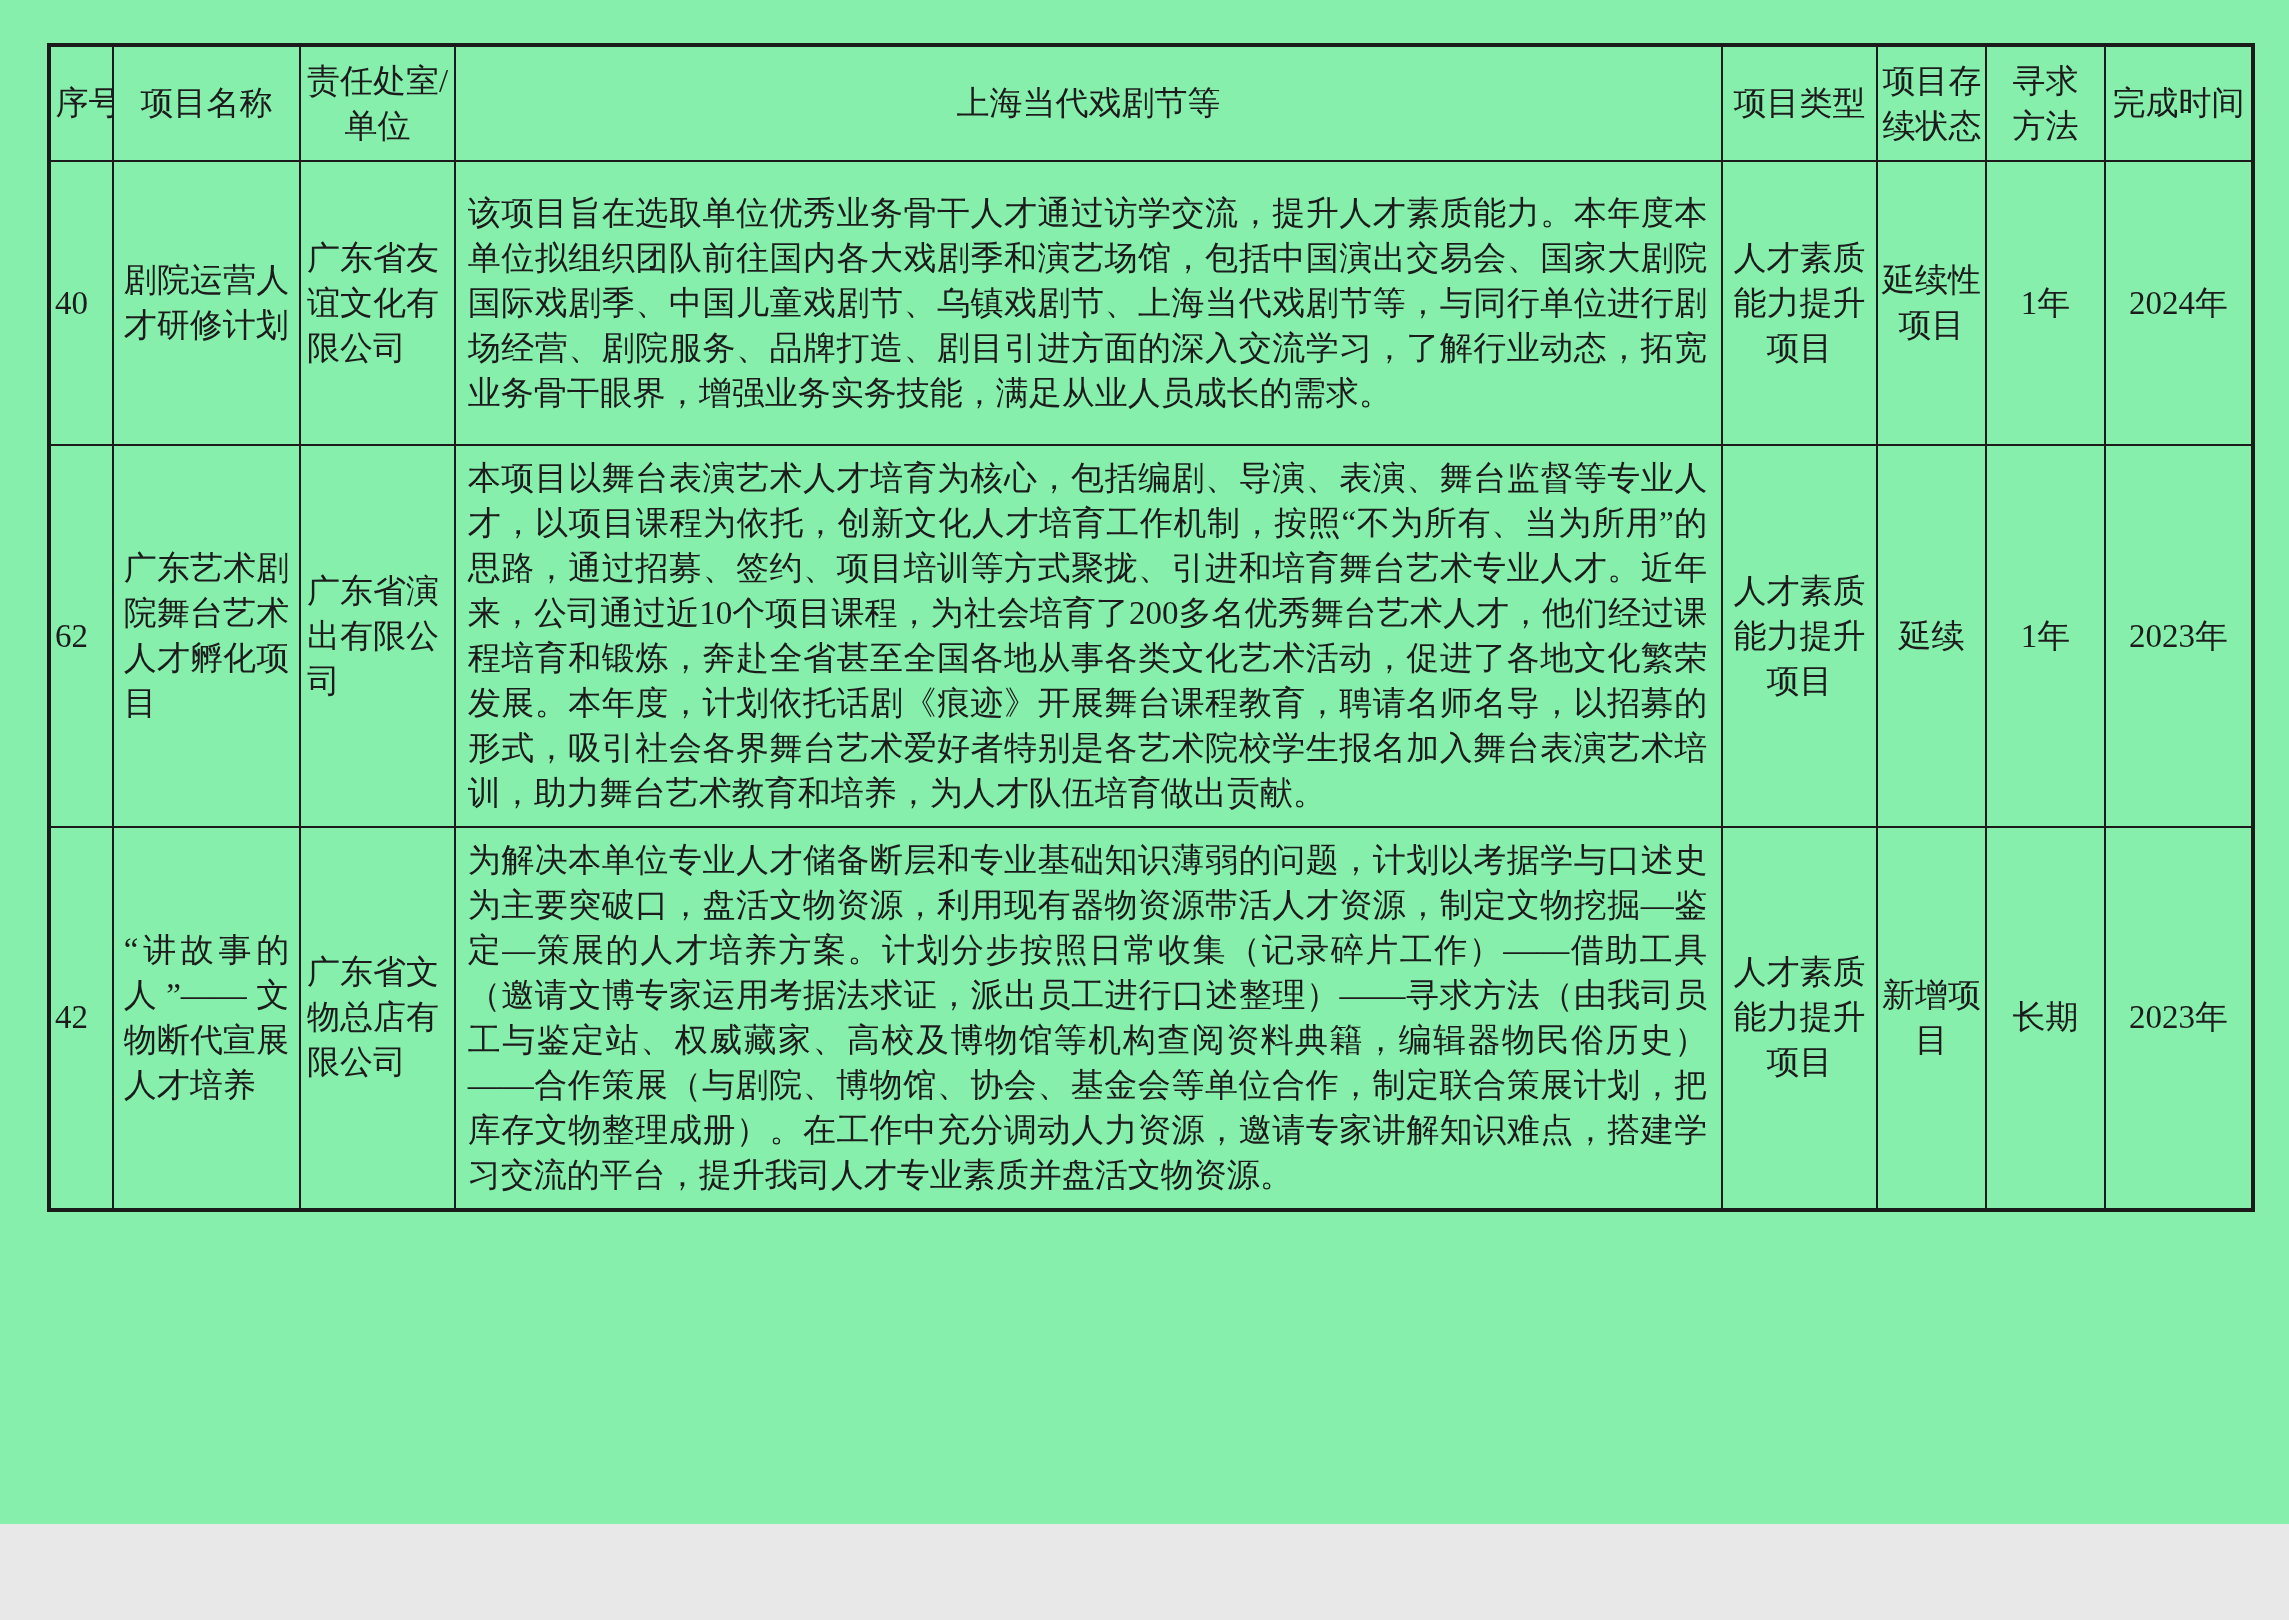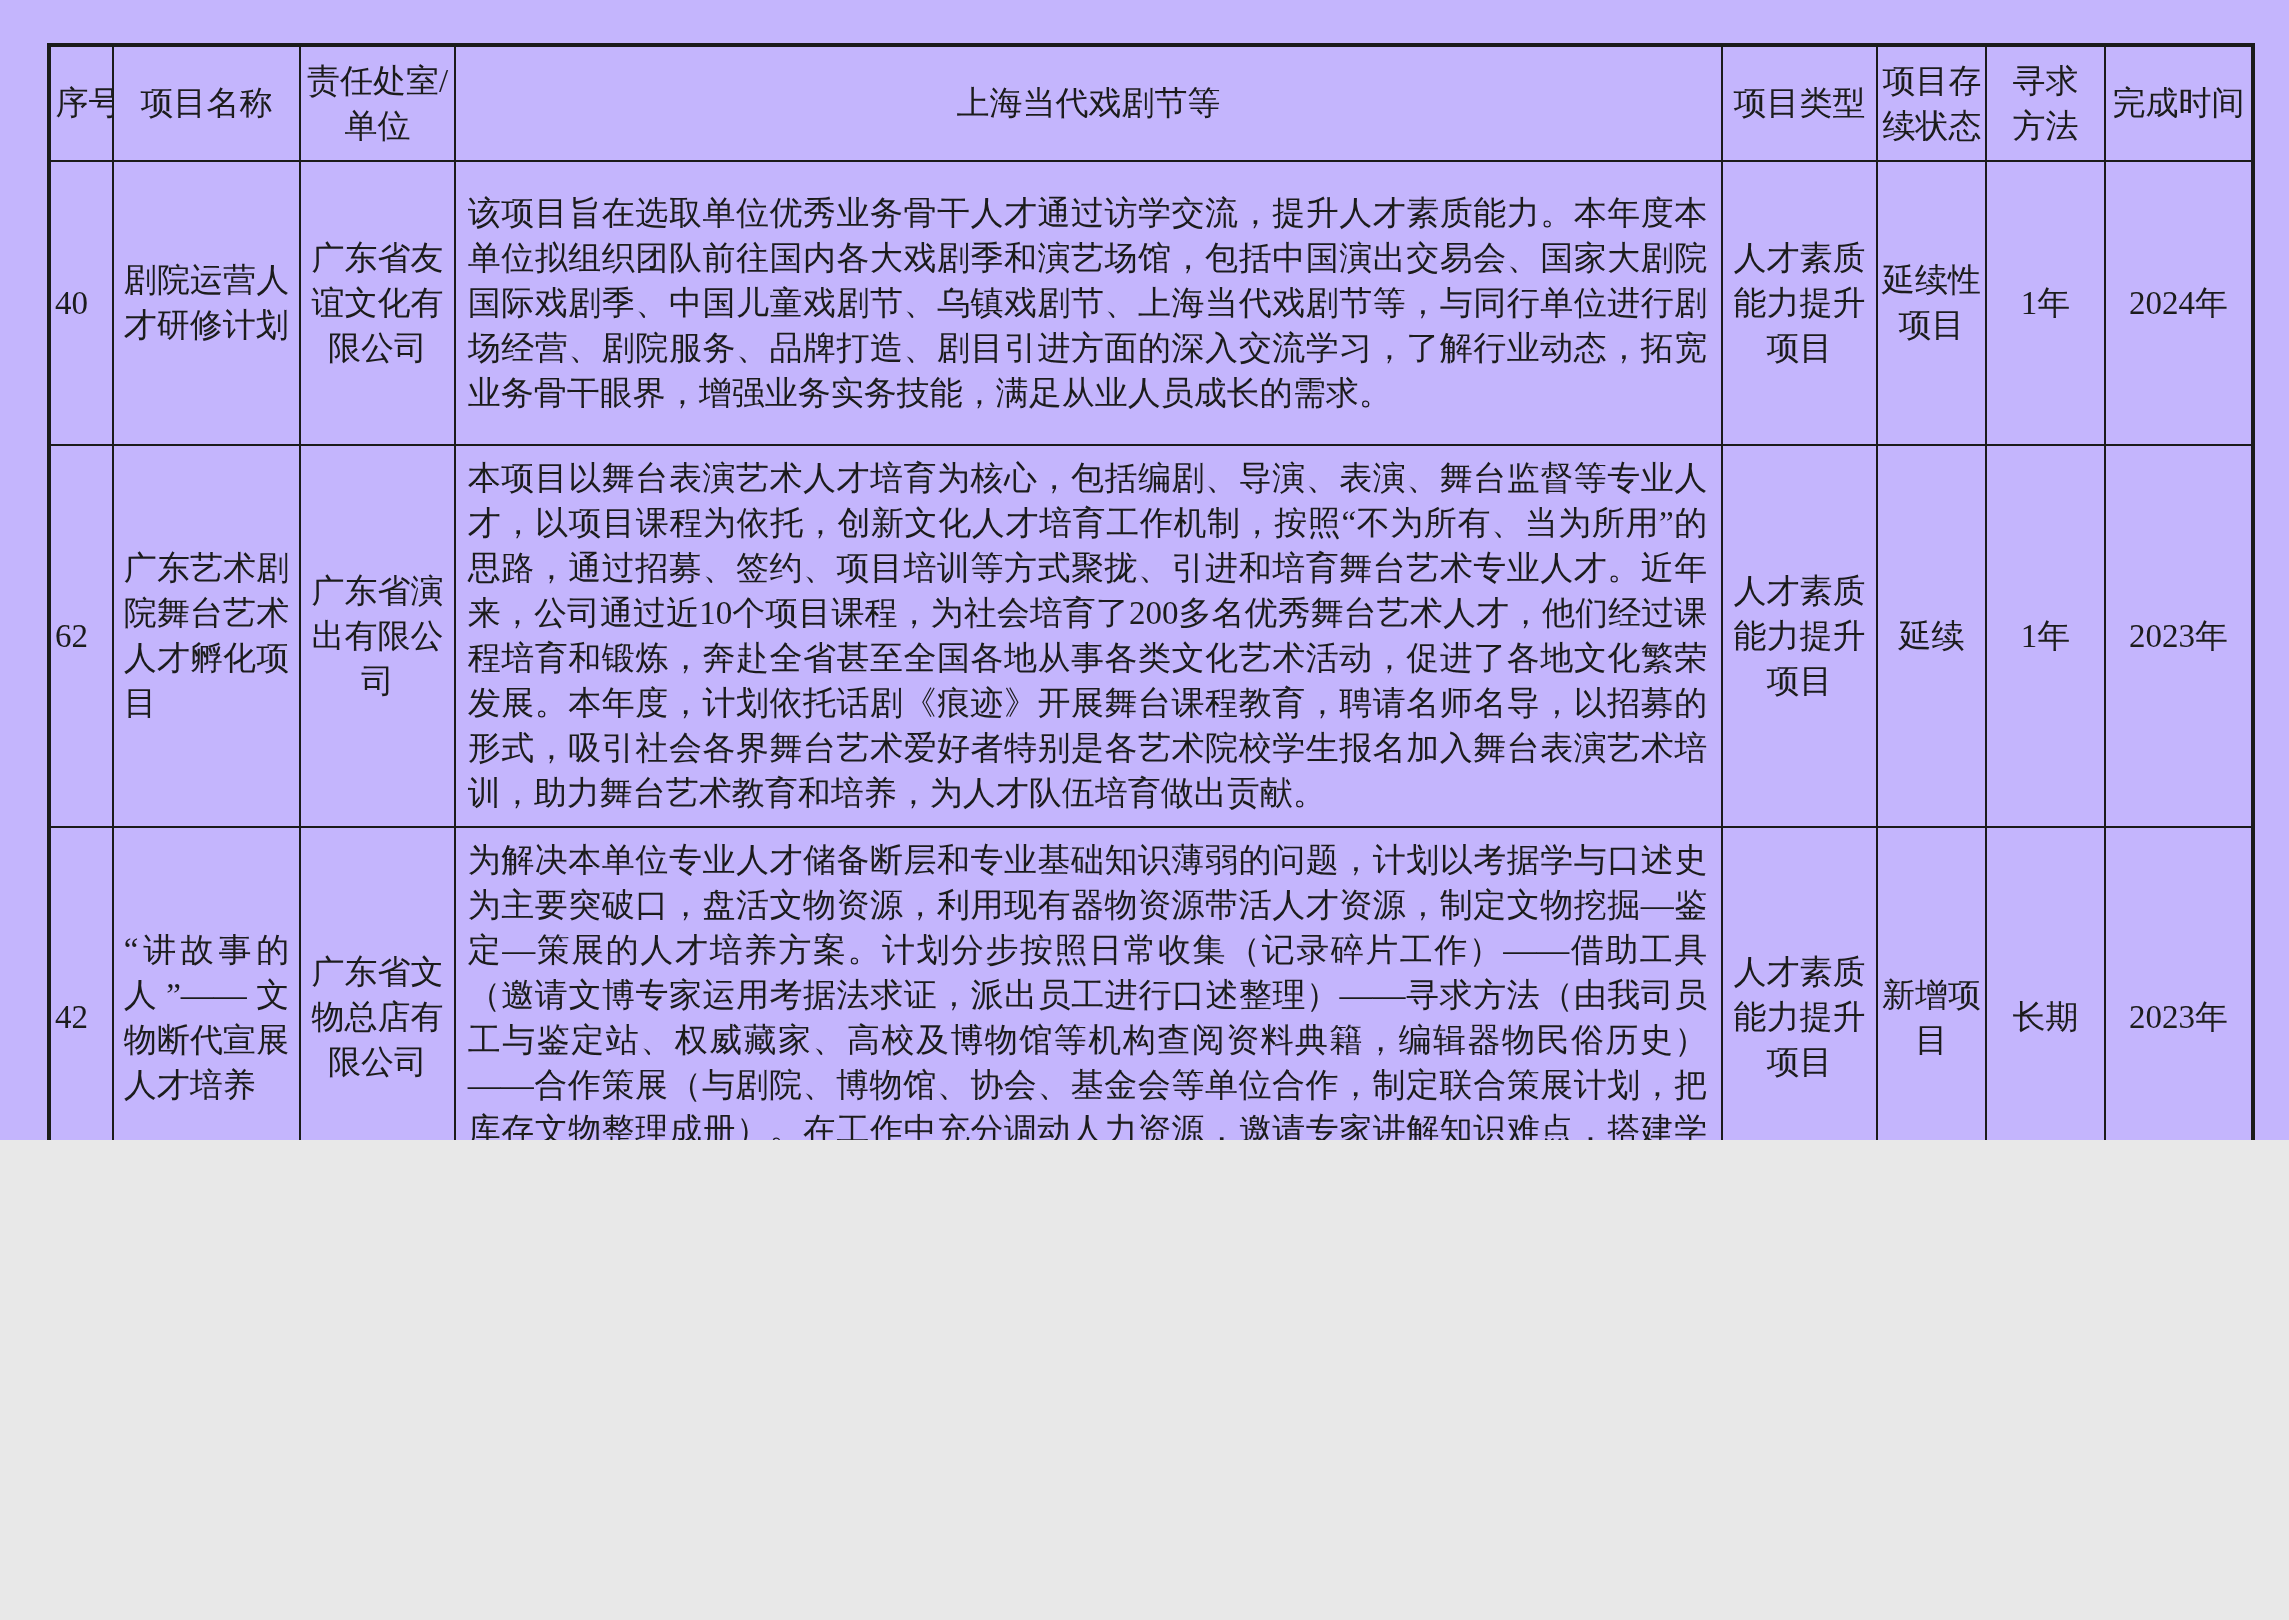--- a/index.html
+++ b/index.html
@@ -3,22 +3,22 @@
 <meta charset="utf-8">
 <style>
   html, body {
     margin: 0;
     padding: 0;
     background: #e8e8e8;
   }
   .page {
     position: relative;
     width: 2290px;
-    height: 1140px;
-    background: #c4b5fd;
+    height: 1524px;
+    background: #86efac;
     overflow: hidden;
     font-family: "Liberation Serif", "DejaVu Serif", serif;
     color: #1c1c1c;
   }
   table.doc-table {
     position: absolute;
     left: 47px;
     top: 43px;
     width: 2203px;
     border-collapse: collapse;
@@ -30,21 +30,21 @@
     border: 2.9px solid #1b1b1b;
     vertical-align: middle;
     font-size: 33px;
     line-height: 45px;
     font-weight: normal;
     overflow: hidden;
   }
   thead th { text-align: center; padding: 3.9px 2px; line-height: 41px; }
   td.c-seq    { padding: 2px 3.9px; }
   td.c-name   { text-align: justify; padding: 5.9px 9.8px; font-family: Liberation Serif, serif; }
-  td.c-unit   { text-align: center; padding: 5.9px 5.9px; }
+  td.c-unit   { padding: 5.9px 5.9px; }
   td.c-content{ text-align: justify; padding: 9.8px 13.7px 9.8px 11.8px; }
   td.c-type, td.c-status, td.c-cycle, td.c-finish { text-align: center; padding: 3.9px 3.9px; }
   .hwrap { display: inline-block; text-align: center; }
   .w2 { width: 71px; }
   .w3 { width: 104px; }
   .page-footer {
     position: absolute;
     left: 0;
     top: 1531px;
     width: 100%;

